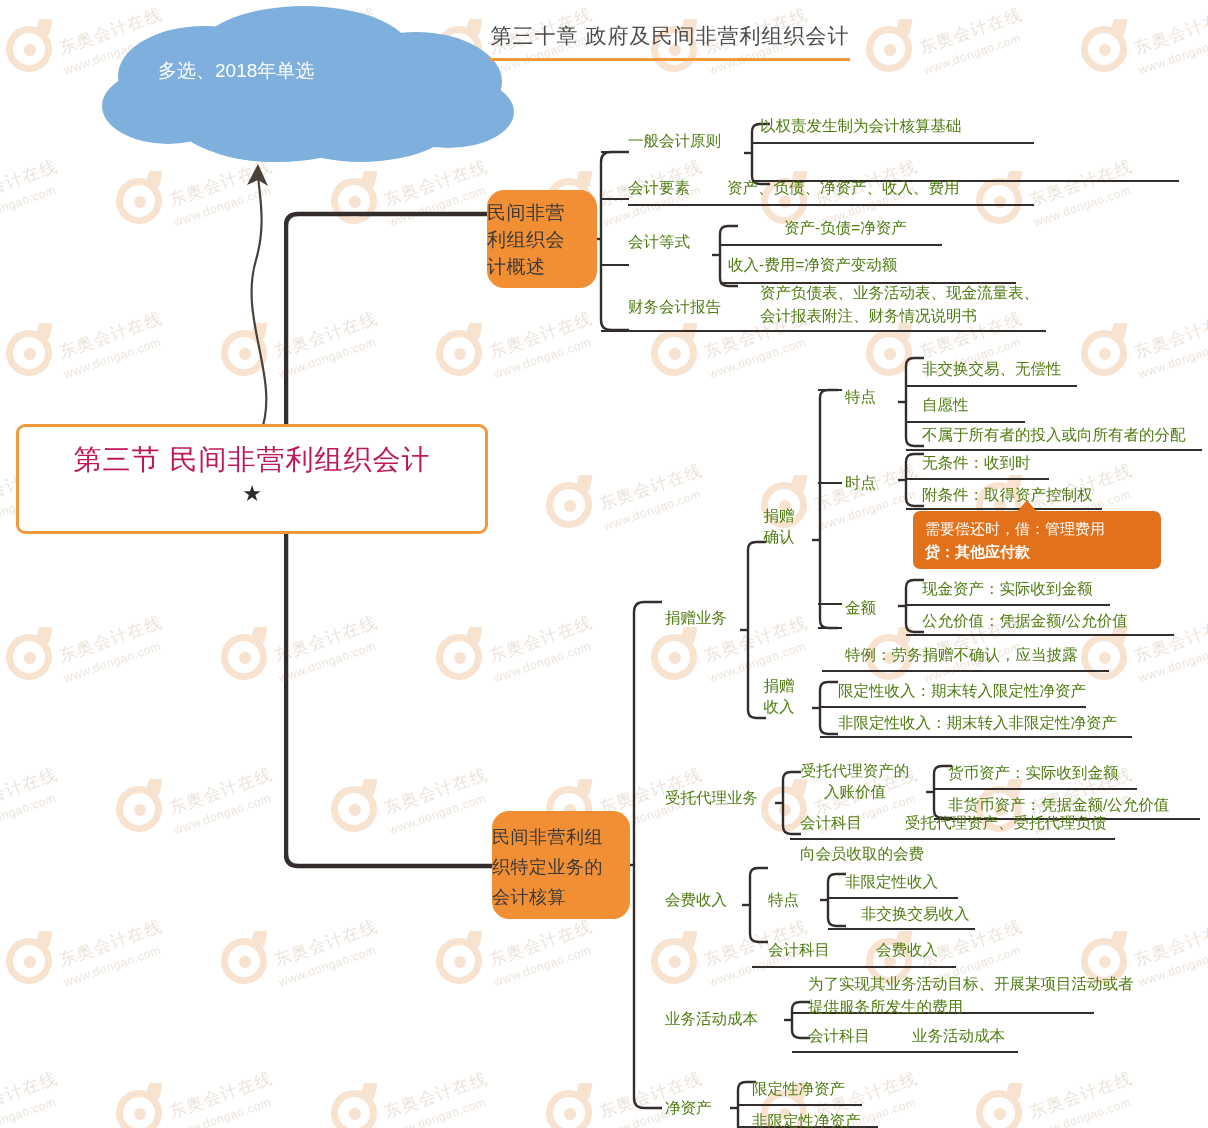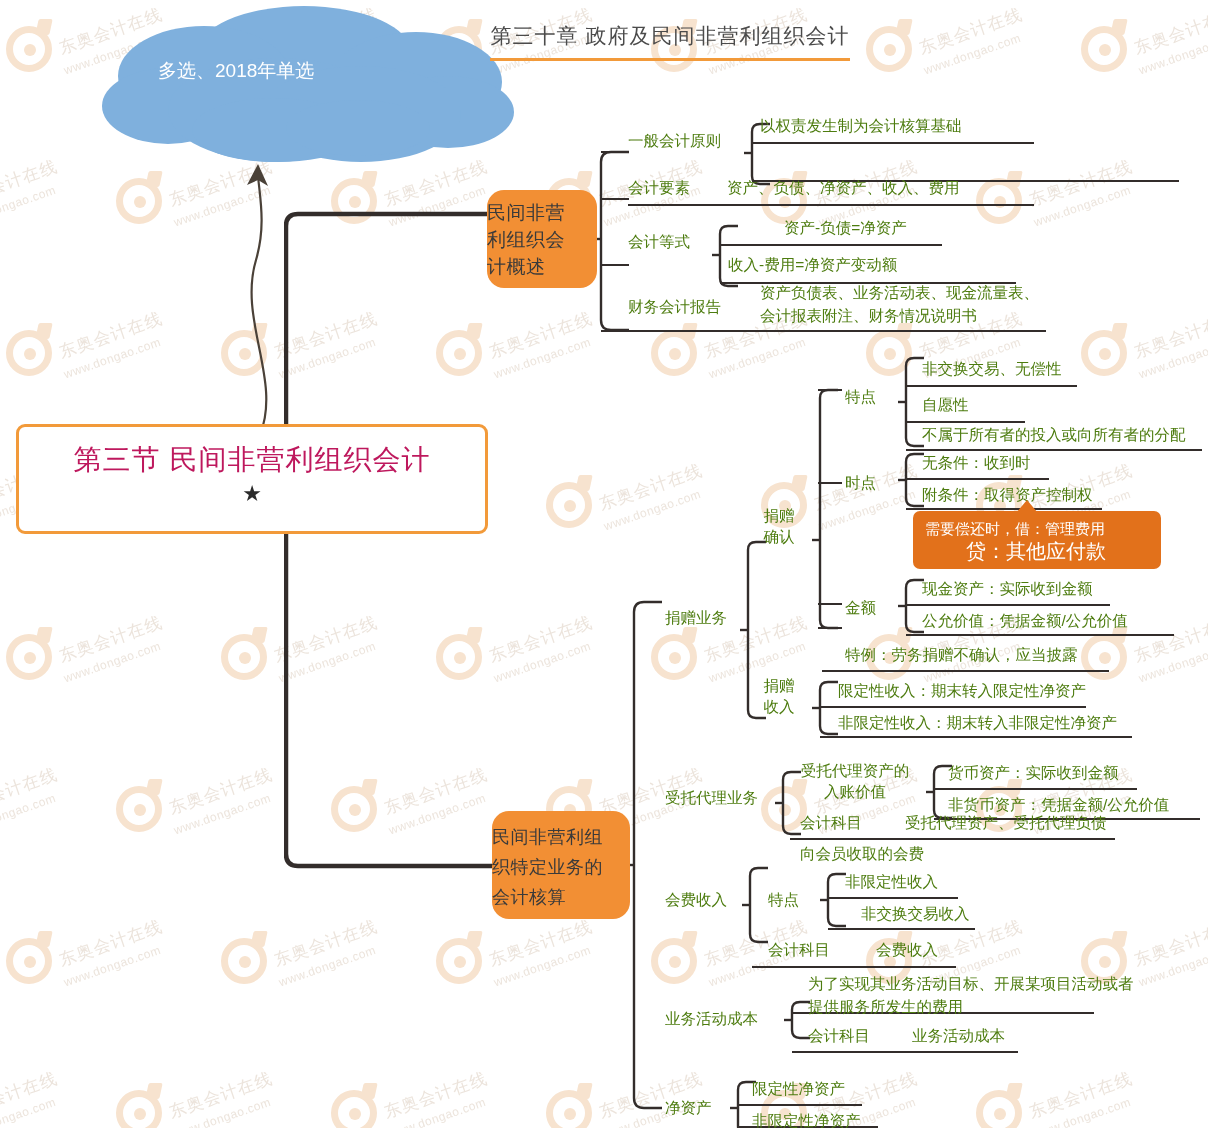--- a/index.html
+++ b/index.html
@@ -67,21 +67,21 @@
   .ul{position:absolute;height:2px;background:#332d2b;z-index:3;}
 
   
   .brk{position:absolute;z-index:3;}
 
   
   #callout{position:absolute;left:913px;top:511px;width:248px;height:58px;
     background:#e2711b;border-radius:7px;z-index:7;color:#fff;box-sizing:border-box;
     padding:6px 10px 0 12px;}
   #callout .l1{font-size:15px;line-height:23px;}
-  #callout .l2{font-size:20px;line-height:23px;text-align:center;padding-right:4px;}
+  #callout .l2{font-size:15px;line-height:23px;text-align:left;padding-right:4px;font-weight:bold;}
   #calloutTip{position:absolute;left:1016px;top:500px;width:0;height:0;
     border-left:11px solid transparent;border-right:11px solid transparent;
     border-bottom:13px solid #e2711b;z-index:7;}
 </style>
 </head>
 <body>
 
 <div id="stage">
 
   <div id="wm">

